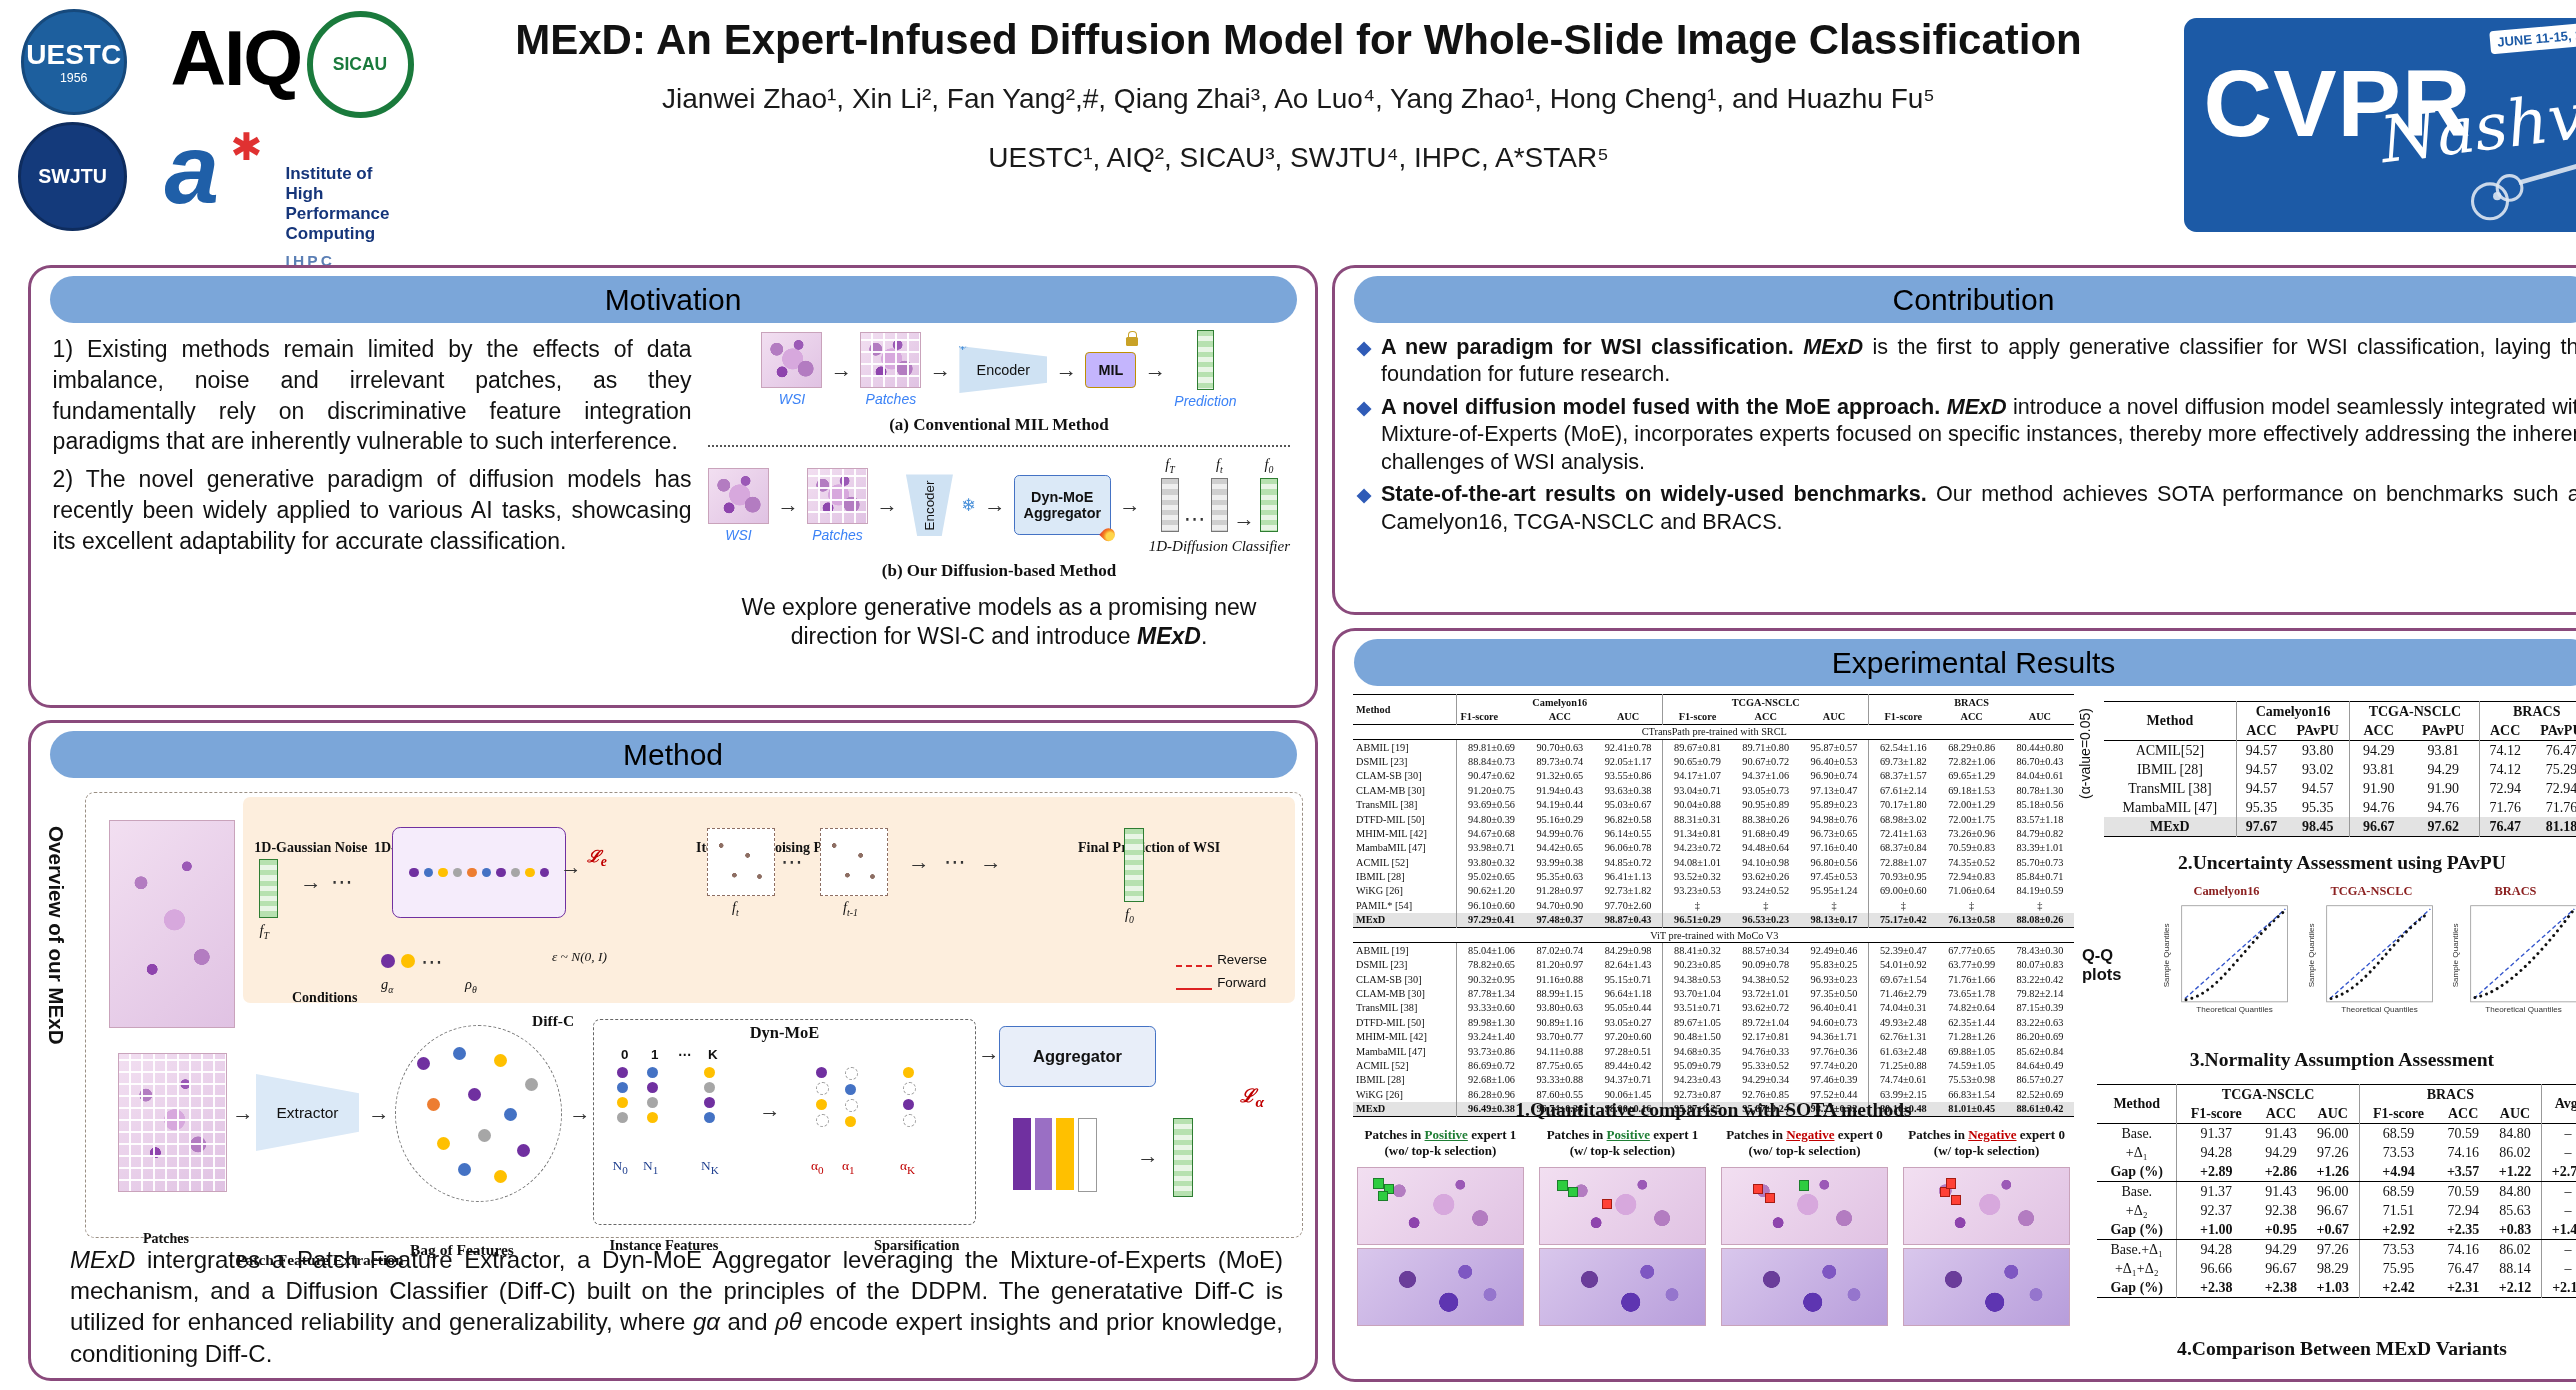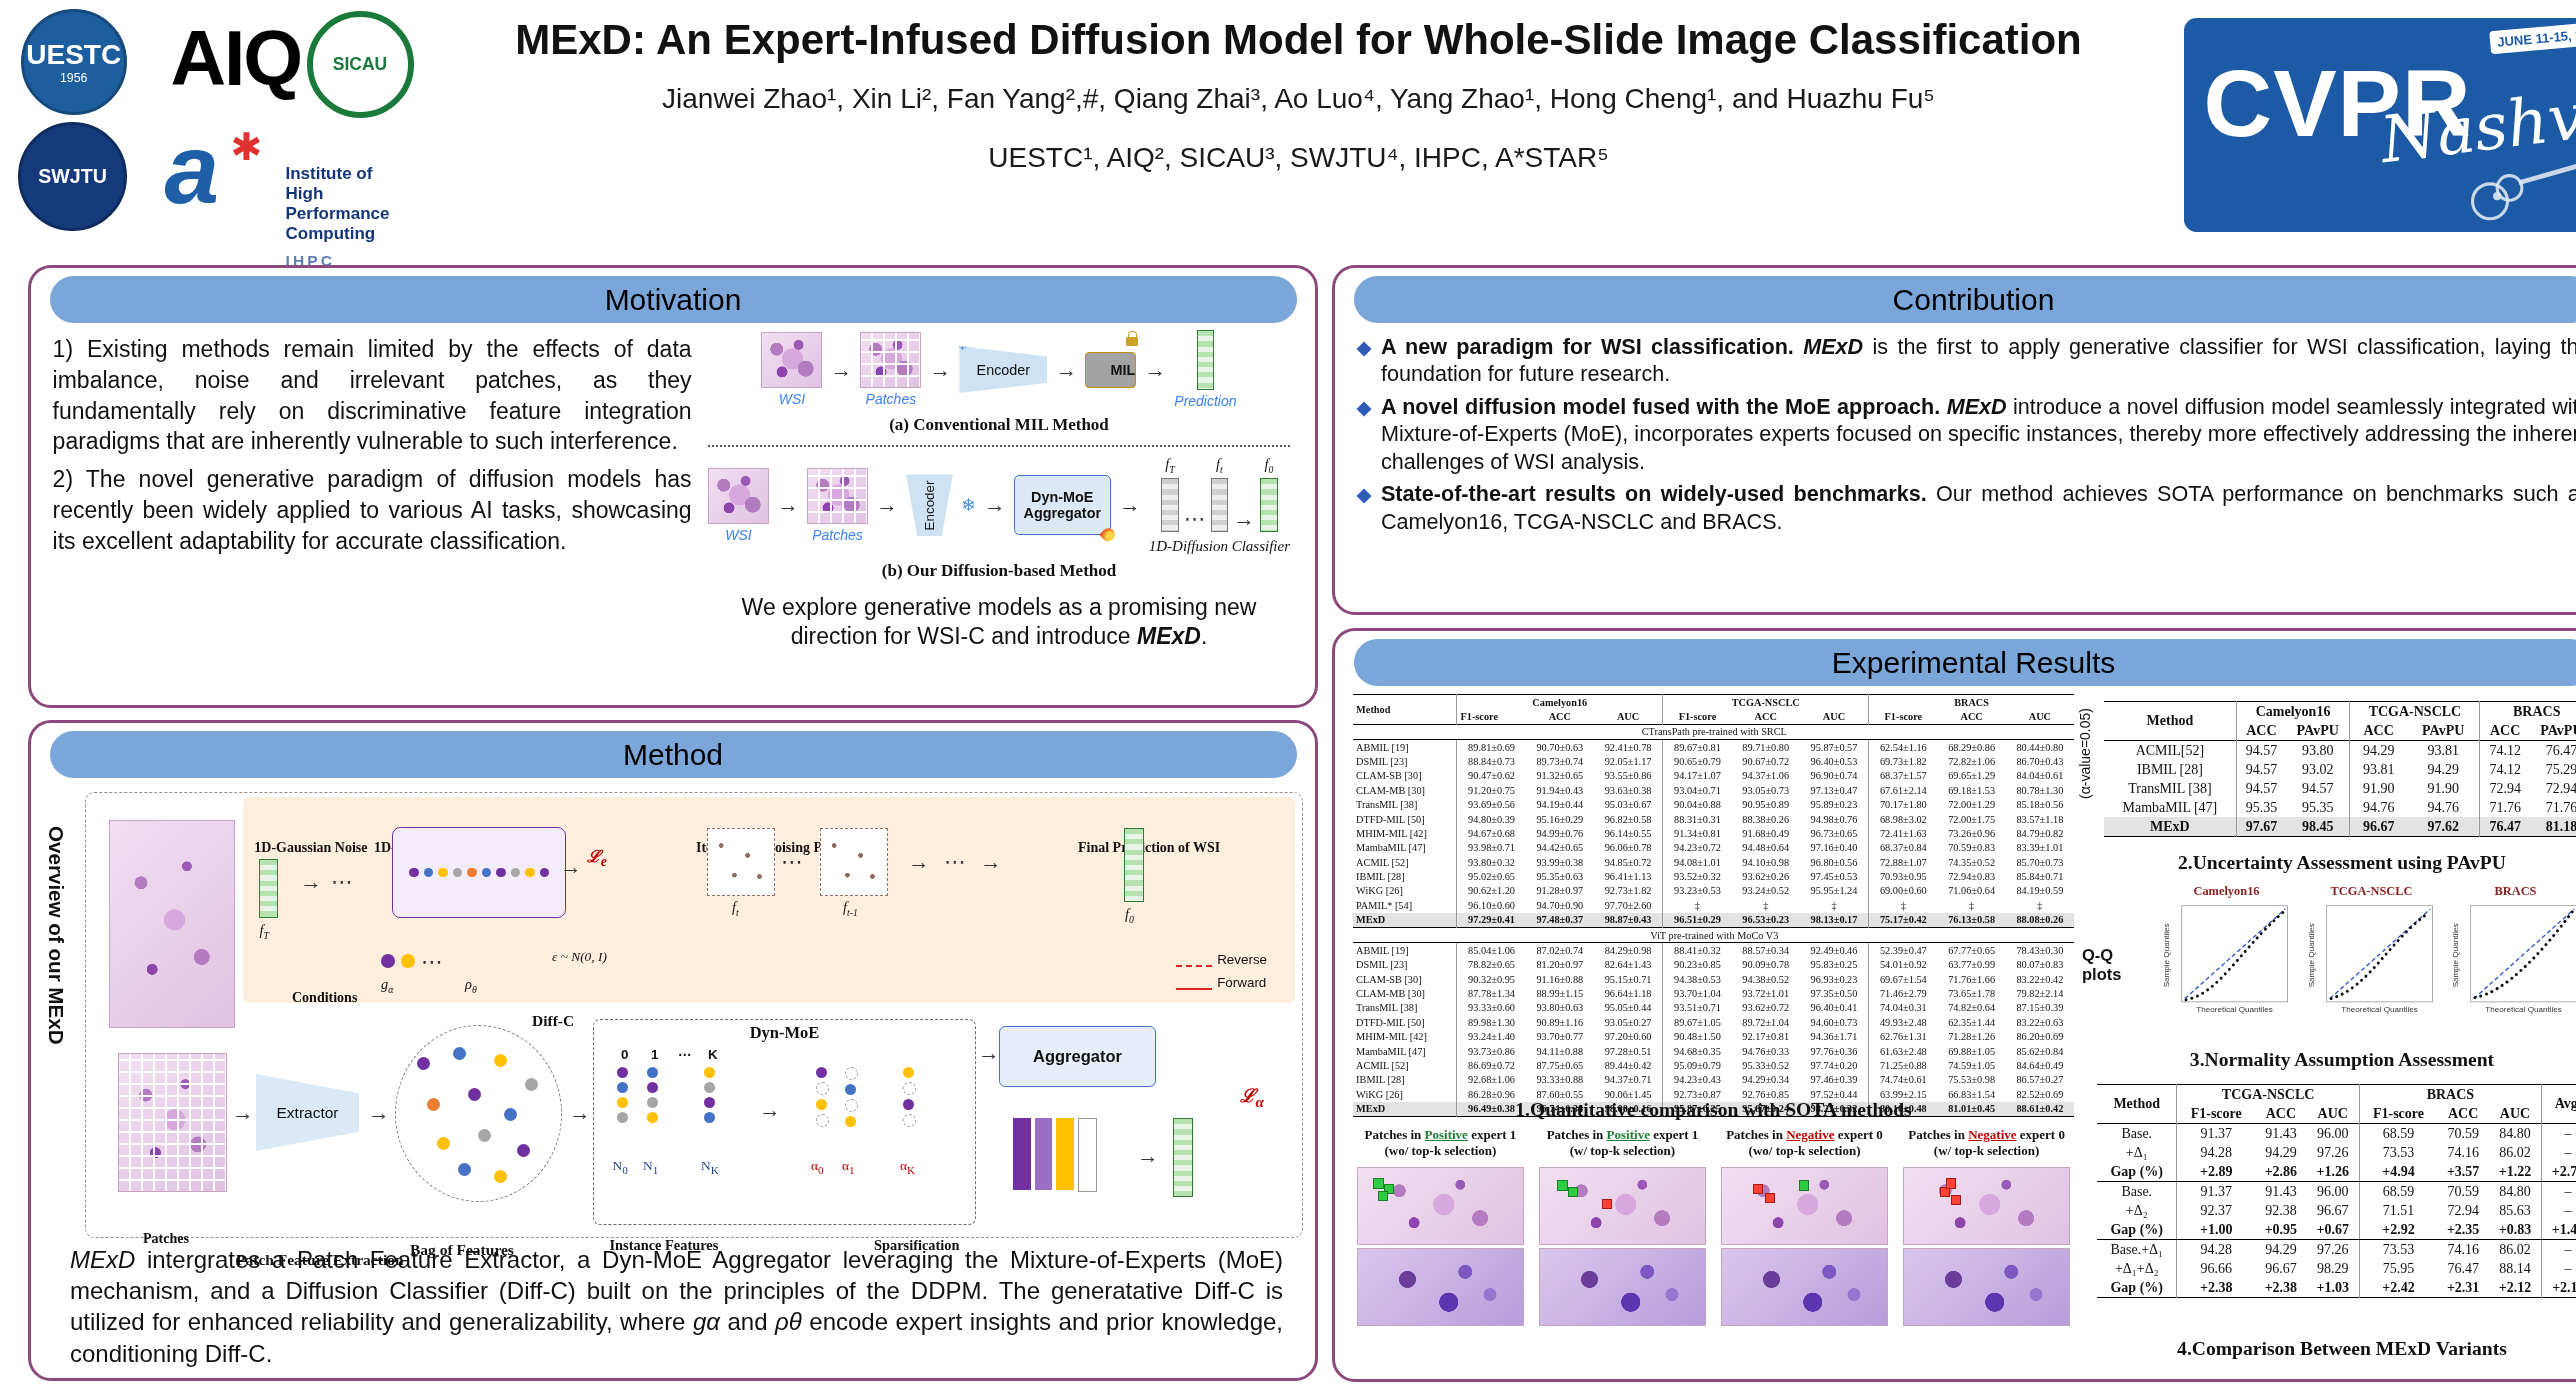--- a/index.html
+++ b/index.html
@@ -55,21 +55,21 @@
   .grid::after{content:"";position:absolute;inset:0;background:
     repeating-linear-gradient(0deg, transparent 0 10.3px, rgba(255,255,255,.95) 10.3px 12px),
     repeating-linear-gradient(90deg, transparent 0 10.3px, rgba(255,255,255,.95) 10.3px 12px);}
   .thumb{width:59px;height:54px;}
   .ar{font-size:21.6px;color:#333;}
   .trap-h{width:88px;height:47px;background:#cfe2f3;clip-path:polygon(0 0,100% 22%,100% 78%,0 100%);display:flex;align-items:center;justify-content:center;font-size:14.4px;position:relative;}
   .trap-v{width:47px;height:62px;background:#cfe2f3;clip-path:polygon(0 0,100% 0,76% 100%,24% 100%);display:flex;align-items:center;justify-content:center;font-size:13.4px;}
   .trap-v .rot{transform:rotate(-90deg);}
   .snow{color:#4a90d9;font-size:17.5px;line-height:1;}
   .badge-tl{position:absolute;left:-4.1px;top:-10.3px;}
-  .milbox{width:49px;height:34px;background:#a3a3a3;border:1px solid #bf9000;border-radius:4.1px;display:flex;align-items:center;justify-content:flex-end;font-size:14.4px;font-weight:bold;position:relative;}
+  .milbox{width:49px;height:34px;background:#c4b5fd;border:1px solid #bf9000;border-radius:4.1px;display:flex;align-items:center;justify-content:center;font-size:14.4px;font-weight:bold;position:relative;}
   .lock{position:absolute;right:-3.1px;top:-15.5px;width:12.4px;height:8.8px;background:#c9a227;border-radius:1.5px;}
   .lock::before{content:"";position:absolute;top:-5.7px;left:2.1px;width:7.2px;height:6.2px;border:1.5px solid #c9a227;border-bottom:none;border-radius:4.1px 4.1px 0 0;}
   .gbar{width:15.5px;height:58px;border:1px solid #2e7d32;background:repeating-linear-gradient(180deg,#b7e1b0 0 5.2px,#e9f5e6 5.2px 10.3px);}
   .graybar{width:15.5px;height:52px;border:1px solid #777;background:repeating-linear-gradient(180deg,#cfcfcf 0 5.2px,#efefef 5.2px 10.3px);}
   .figcap{font-family:"Liberation Serif",serif;font-weight:bold;font-size:17px;text-align:center;margin-top:6.2px;}
   .dotsep{border-top:2.1px dotted #555;margin:9.3px 5.2px;}
   .aggbox{width:95px;height:58px;background:#dbe9f7;border:1px solid #4472c4;border-radius:5.2px;display:flex;flex-direction:column;align-items:center;justify-content:center;font-size:14.4px;font-weight:bold;position:relative;}
   .flame{position:absolute;right:-5.2px;bottom:-7.2px;width:13.4px;height:13.4px;background:radial-gradient(circle at 50% 70%, #ffd54a 0 35%, #f5821f 60%, #e03131 100%);border-radius:0 50% 50% 50%;transform:rotate(-45deg);}
   .fl{font-family:"Liberation Serif",serif;font-style:italic;font-size:14.4px;}
   .fl sub{font-size:68%;}

